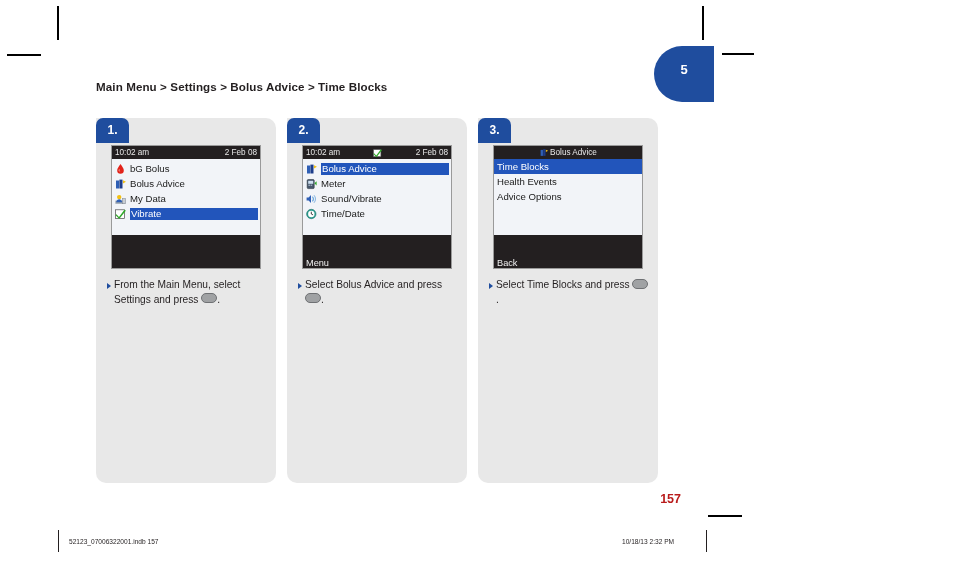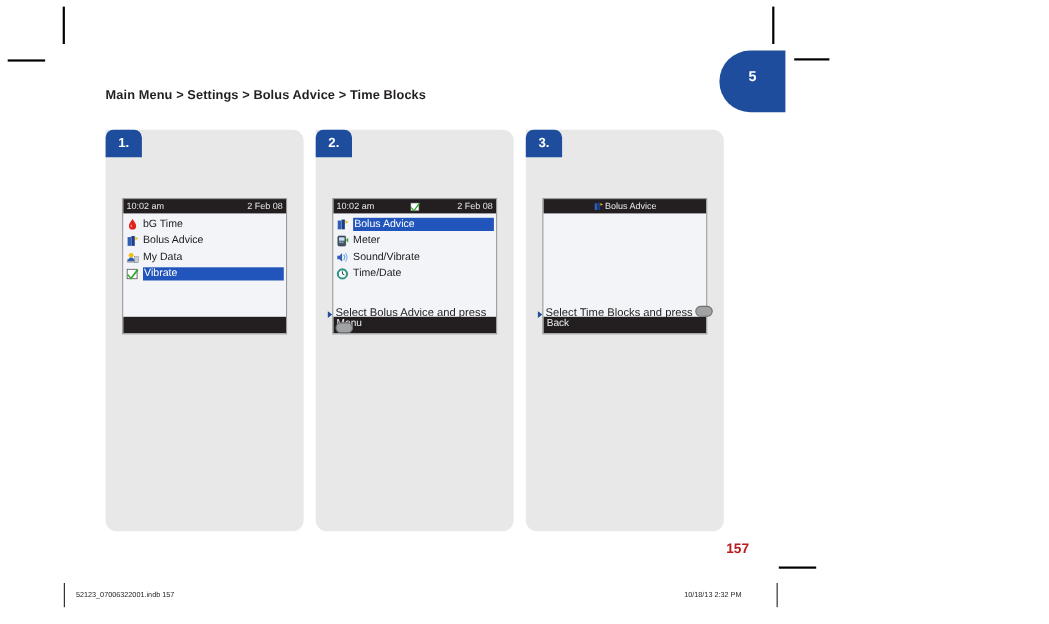--- a/index.html
+++ b/index.html
@@ -111,21 +111,20 @@
   .device {
     position: absolute;
     left: 15px;
     top: 27px;
     width: 150px;
     height: 124px;
     background: #f2f4f8;
     border: 1px solid #9a9a9a;
     box-sizing: border-box;
     overflow: hidden;
-    margin-top: 35px;
   }
   .titlebar {
     height: 13px;
     background: #231f20;
     color: #e8e8e8;
     font-size: 8.2px;
     display: flex;
     align-items: center;
     position: relative;
     padding: 0 3px;
@@ -191,26 +190,26 @@
     background: transparent;
     color: #fff;
     padding: 0;
   }
 
   .softbar {
     position: absolute;
     left: 0;
     bottom: 0;
     width: 100%;
-    height: 15px;
+    height: 33px;
     background: #231f20;
     color: #f0f0f0;
     font-size: 9.2px;
     display: flex;
-    align-items: flex-start;
+    align-items: flex-end;
     padding-left: 3px;
     box-sizing: border-box;
   }
 
   
   .caption {
     position: absolute;
     left: 11px;
     top: 160px;
     width: 160px;
@@ -322,21 +321,21 @@
 
       <div class="menu-list">
 
         <div class="menu-row">
           <span class="ic">
             <svg class="icon-svg" width="13" height="12" viewBox="0 0 13 12">
               <path d="M6.5 1 C4.4 4 3.2 5.6 3.2 7.4 A3.3 3.3 0 0 0 9.8 7.4 C9.8 5.6 8.6 4 6.5 1 Z" fill="#e2231a"></path>
               <path d="M5.3 6.4 C5.0 7.1 5.1 7.9 5.6 8.4" stroke="#ffffff" stroke-width="0.8" fill="none" opacity="0.75"></path>
             </svg>
           </span>
-          <span class="lbl">bG Time</span>
+          <span class="lbl">bG Bolus</span>
         </div>
 
         <div class="menu-row">
           <span class="ic">
             <svg class="icon-svg" width="13" height="12" viewBox="0 0 13 12">
               <rect x="2" y="2.5" width="3.1" height="8" fill="#2f5fb5"></rect>
               <rect x="5.4" y="1.6" width="3.1" height="8.9" fill="#1c3c8a"></rect>
               <path d="M9 2.2 L12 3.8 L9 5.4 Z" fill="#f3c012"></path>
             </svg>
           </span>
@@ -365,20 +364,26 @@
           <span class="lbl">Vibrate</span>
         </div>
 
       </div>
 
       <div class="softbar">
         <span></span>
       </div>
     </div>
 
+    <div class="caption">
+      <span class="arrow"></span>
+      <span class="ctext">
+        <span>From the Main Menu, select Settings and press </span><span class="btn-glyph"></span><span>.</span>
+      </span>
+    </div>
   </div>
 
   <div class="card c2">
     <div class="badge">2.</div>
 
     <div class="device">
       <div class="titlebar">
         <span class="tb-left">10:02 am</span>
         <span class="tb-mid-icon">
           <svg class="icon-svg" width="11" height="10" viewBox="0 0 13 12">
@@ -463,20 +468,35 @@
             <svg class="icon-svg" width="10" height="9" viewBox="0 0 13 12">
               <rect x="2" y="2.5" width="3.1" height="8" fill="#2f5fb5"></rect>
               <rect x="5.4" y="1.6" width="3.1" height="8.9" fill="#1c3c8a"></rect>
               <path d="M9 2.2 L12 3.8 L9 5.4 Z" fill="#f3c012"></path>
             </svg>
           </span>
           <span>Bolus Advice</span>
         </span>
       </div>
 
+      <div class="menu-list" style="padding-top:0;">
+
+        <div class="menu-row plain sel">
+          <span class="lbl">Time Blocks</span>
+        </div>
+
+        <div class="menu-row plain">
+          <span class="lbl">Health Events</span>
+        </div>
+
+        <div class="menu-row plain">
+          <span class="lbl">Advice Options</span>
+        </div>
+
+      </div>
 
       <div class="softbar">
         <span>Back</span>
       </div>
     </div>
 
     <div class="caption">
       <span class="arrow"></span>
       <span class="ctext">
         <span>Select Time Blocks and press </span><span class="btn-glyph"></span><span>.</span>

